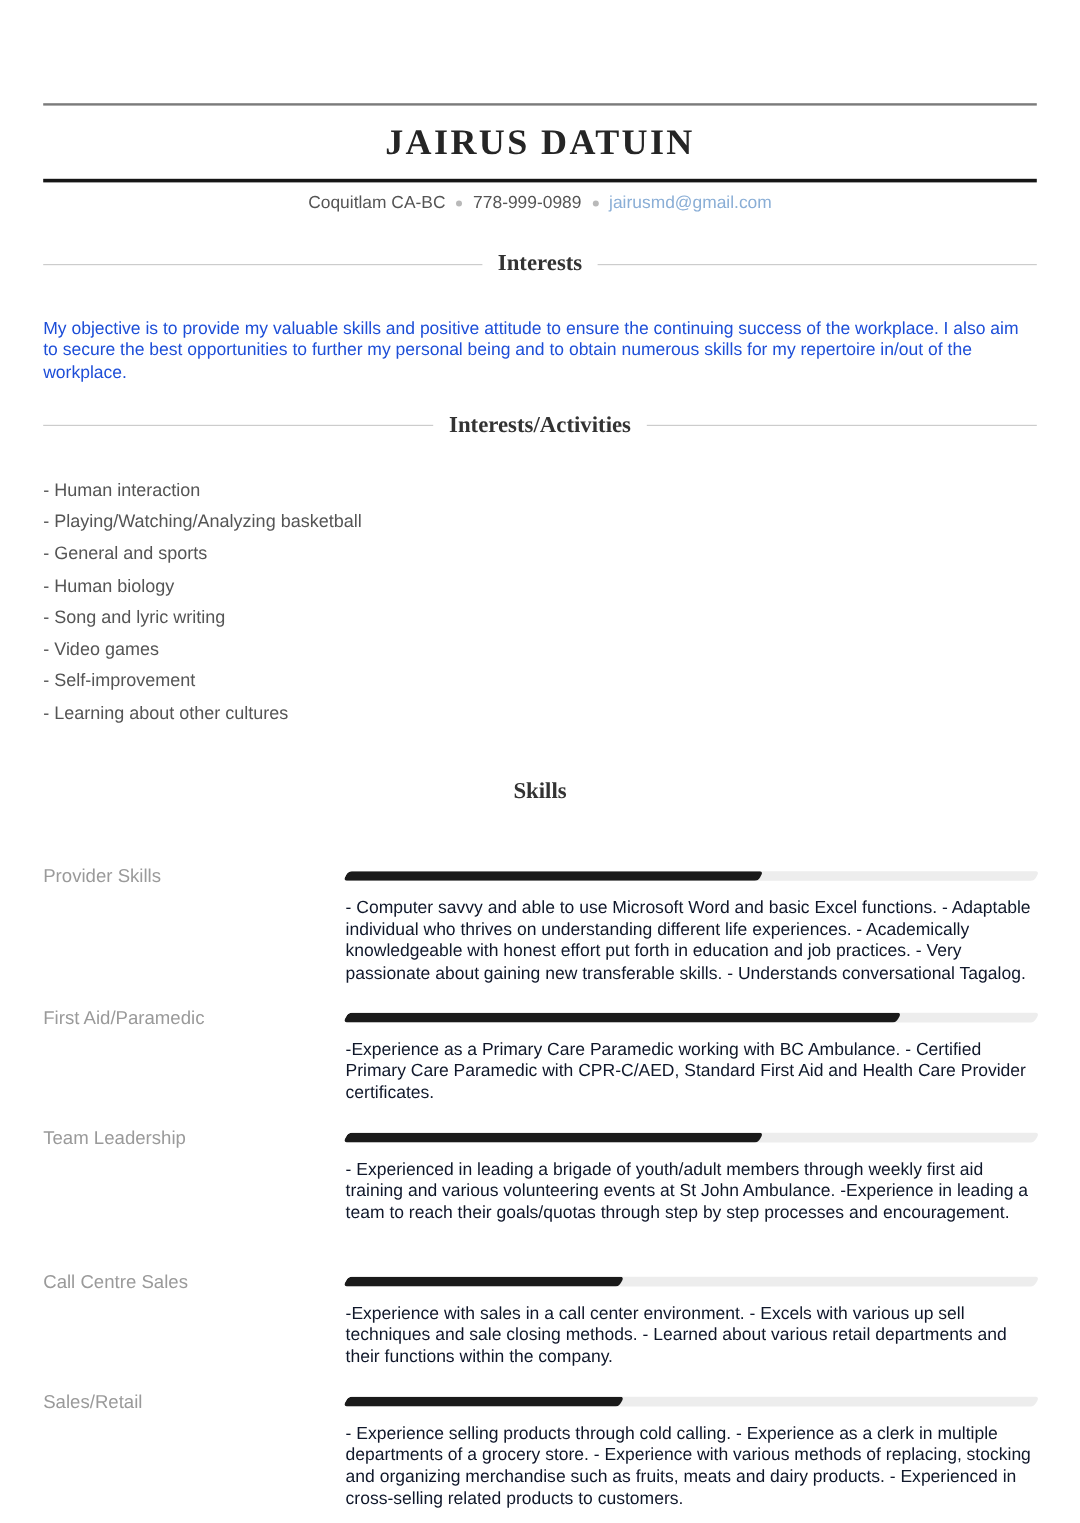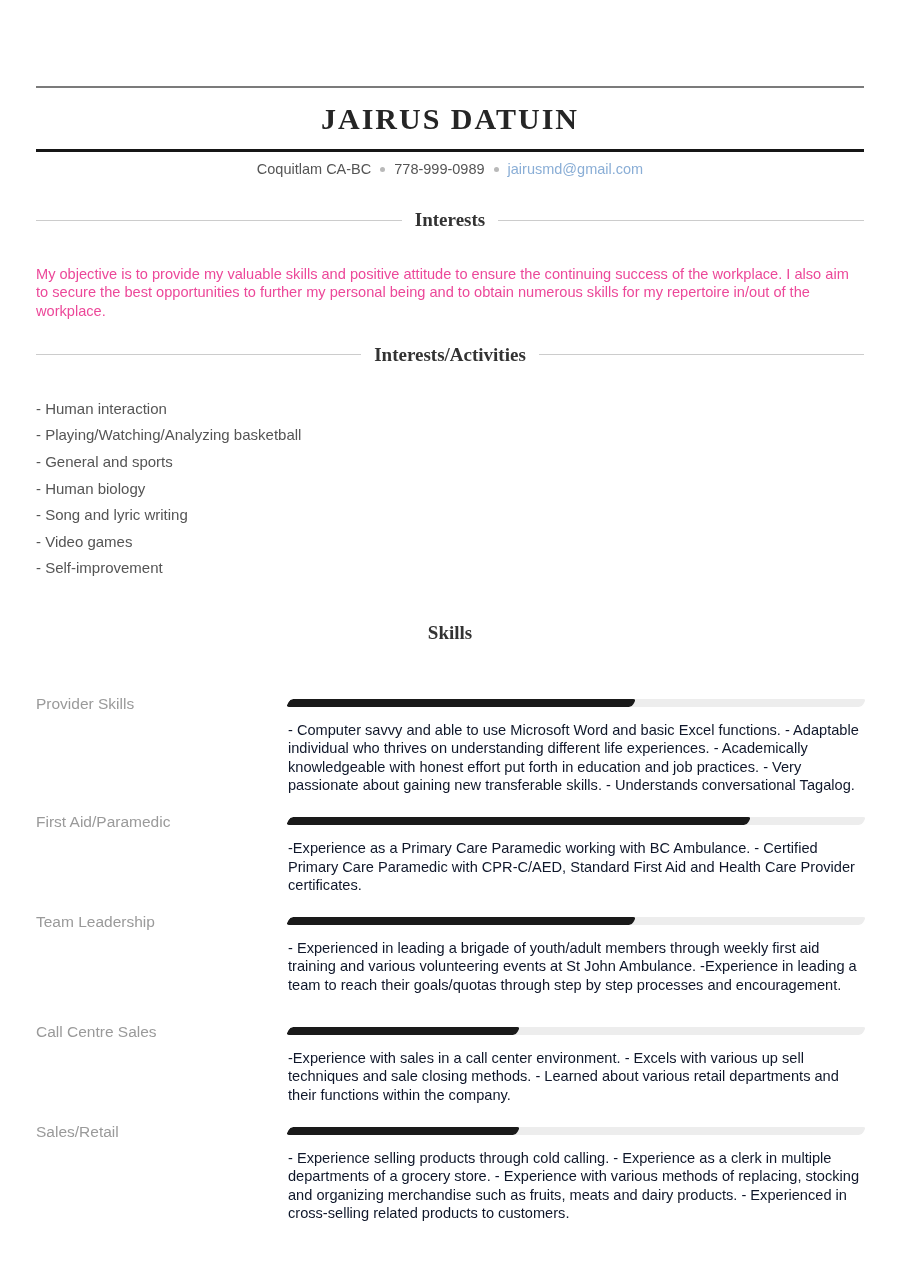--- a/index.html
+++ b/index.html
@@ -70,39 +70,39 @@
     white-space: nowrap;
   }
   .heading-objective { margin-top: 32px; }
   .heading-interests { margin-top: 24px; }
   .heading-skills    { margin-top: 26px; flex-direction: column; }
   
   .objective-text {
     margin-top: 34px;
     font-size: 14.6px;
     line-height: 18.3px;
-    color: #ec4899;
+    color: #1d4ed8;
   }
   
   .interests-list {
     list-style: none;
     margin-top: 30px;
   }
   .interests-list li {
     font-size: 15px;
     line-height: 26.6px;
     color: #555555;
   }
   
   .skills-block { margin-top: 36px; }
   .skill-row {
     display: flex;
     margin-bottom: 18px;
   }
-  .skill-row.extra-gap { margin-bottom: 28px; }
+  .skill-row.extra-gap { margin-bottom: 38px; }
   .skill-label {
     width: 252px;
     flex: 0 0 252px;
     font-size: 15.5px;
     color: #9a9a9a;
     padding-top: 1px;
   }
   .skill-right { flex: 1; }
   .skill-bar-track {
     height: 8px;
@@ -160,20 +160,21 @@
   </div>
 
   <ul class="interests-list">
     <li>- Human interaction</li>
     <li>- Playing/Watching/Analyzing basketball</li>
     <li>- General and sports</li>
     <li>- Human biology</li>
     <li>- Song and lyric writing</li>
     <li>- Video games</li>
     <li>- Self-improvement</li>
+    <li>- Learning about other cultures</li>
   </ul>
 
   <div class="section-heading heading-skills">
     <span class="line"></span>
     <span class="title">Skills</span>
     <span class="line"></span>
   </div>
 
   <div class="skills-block">
 

